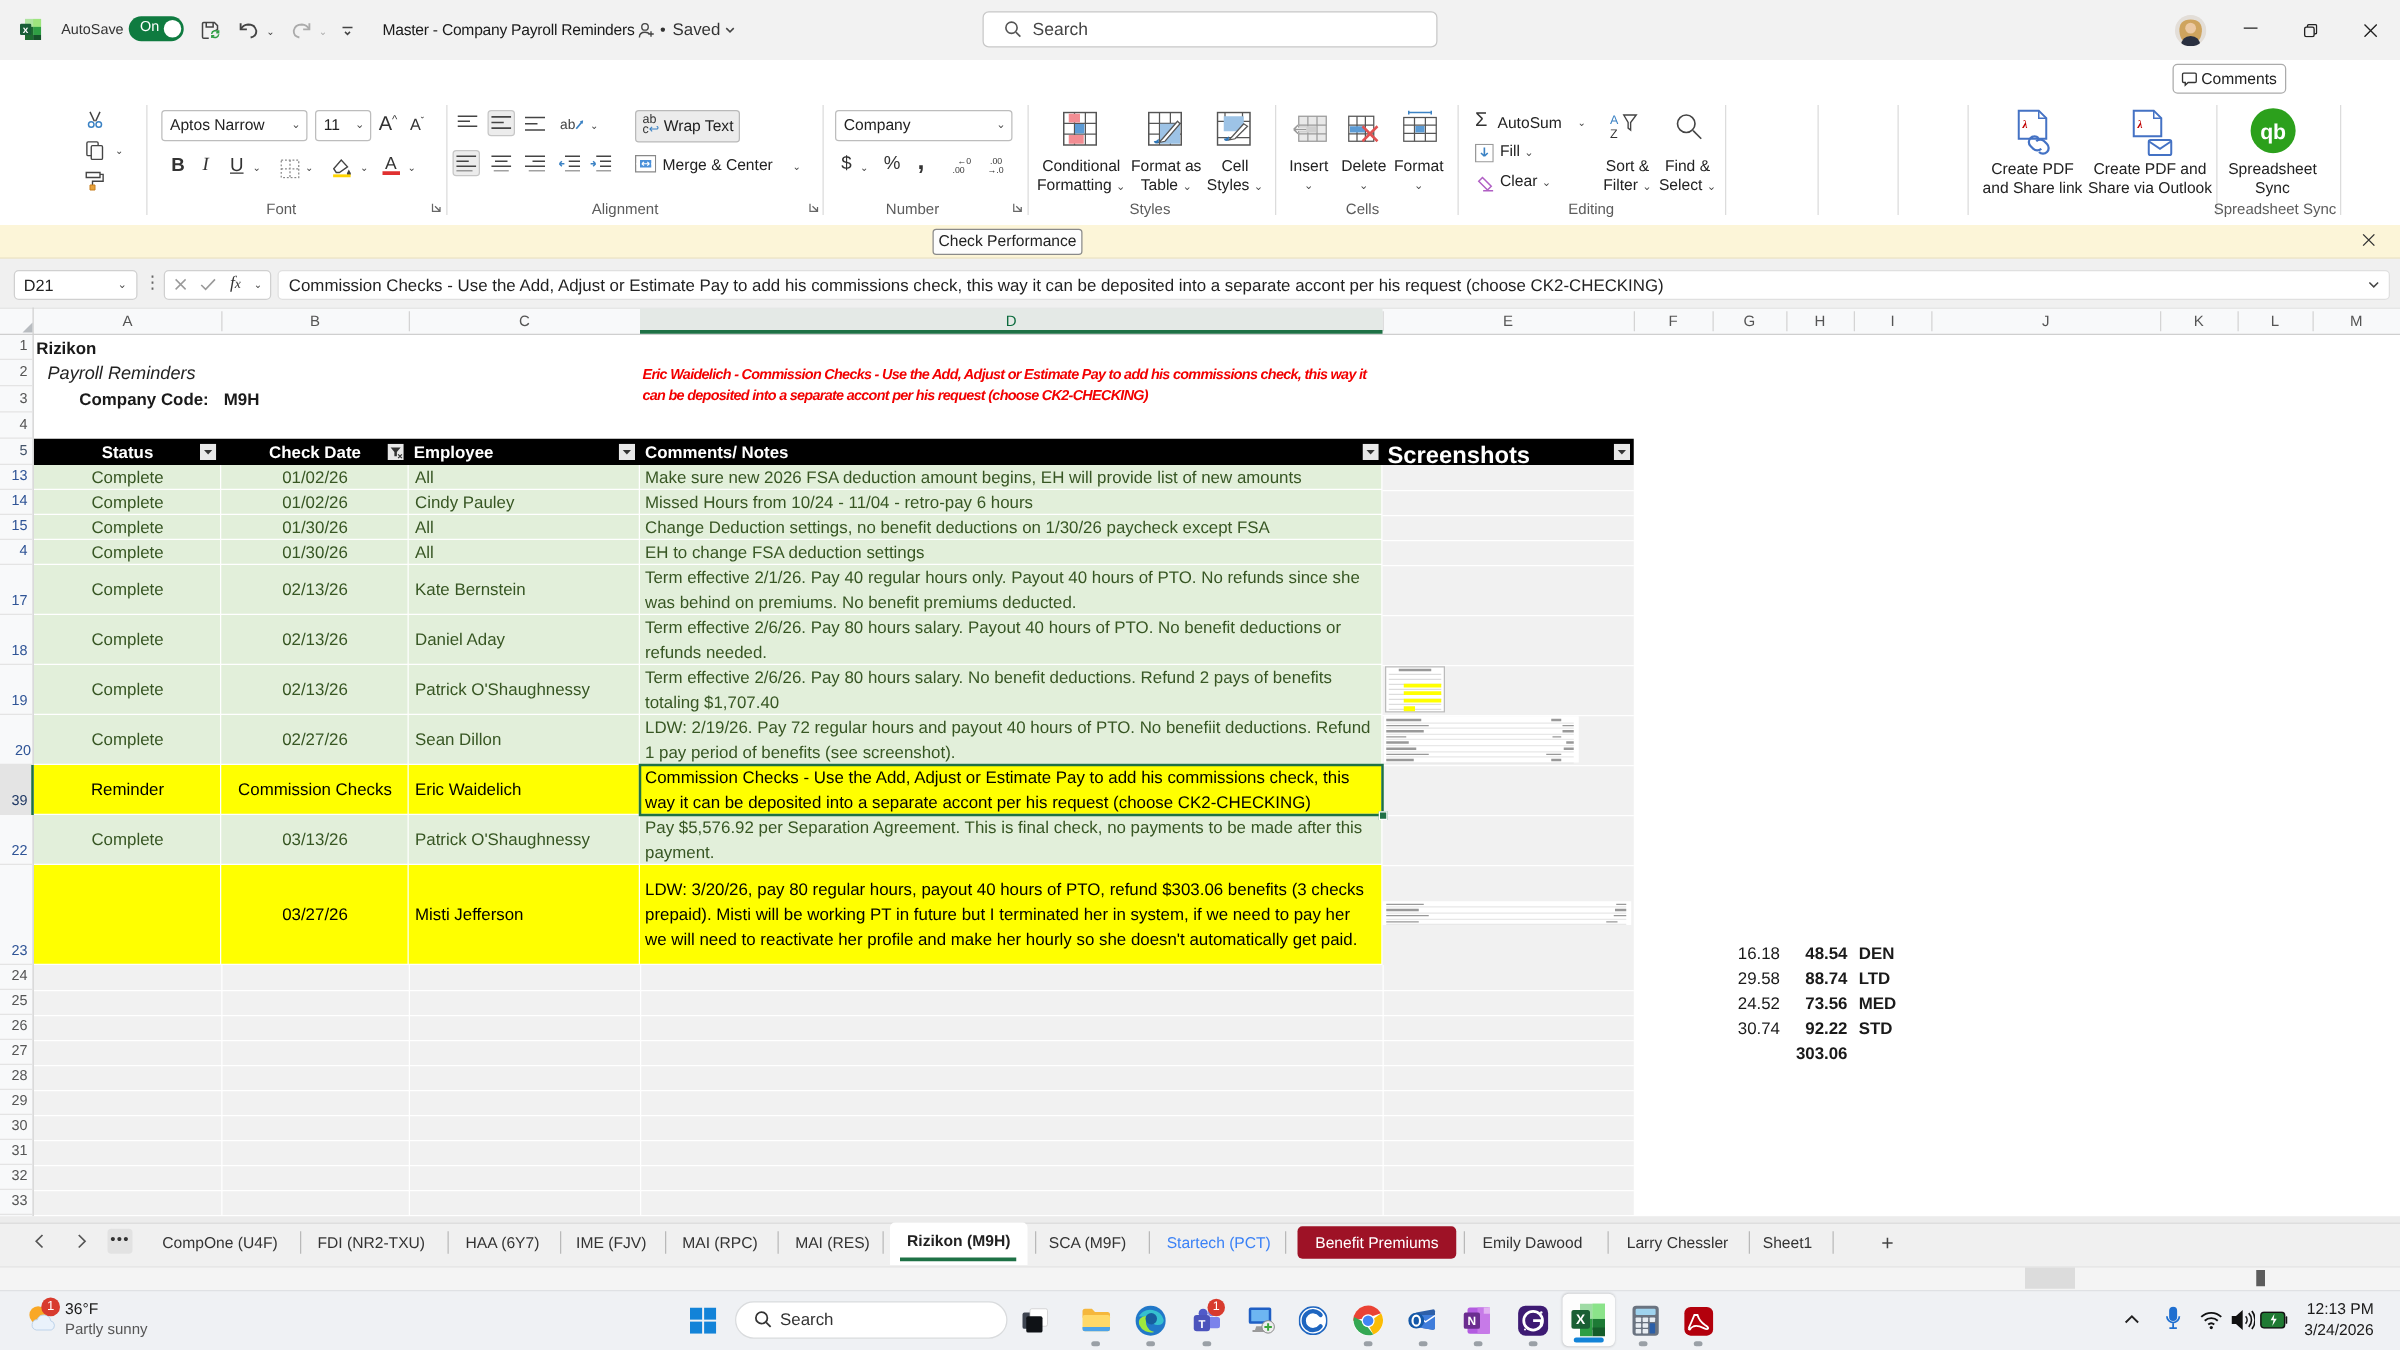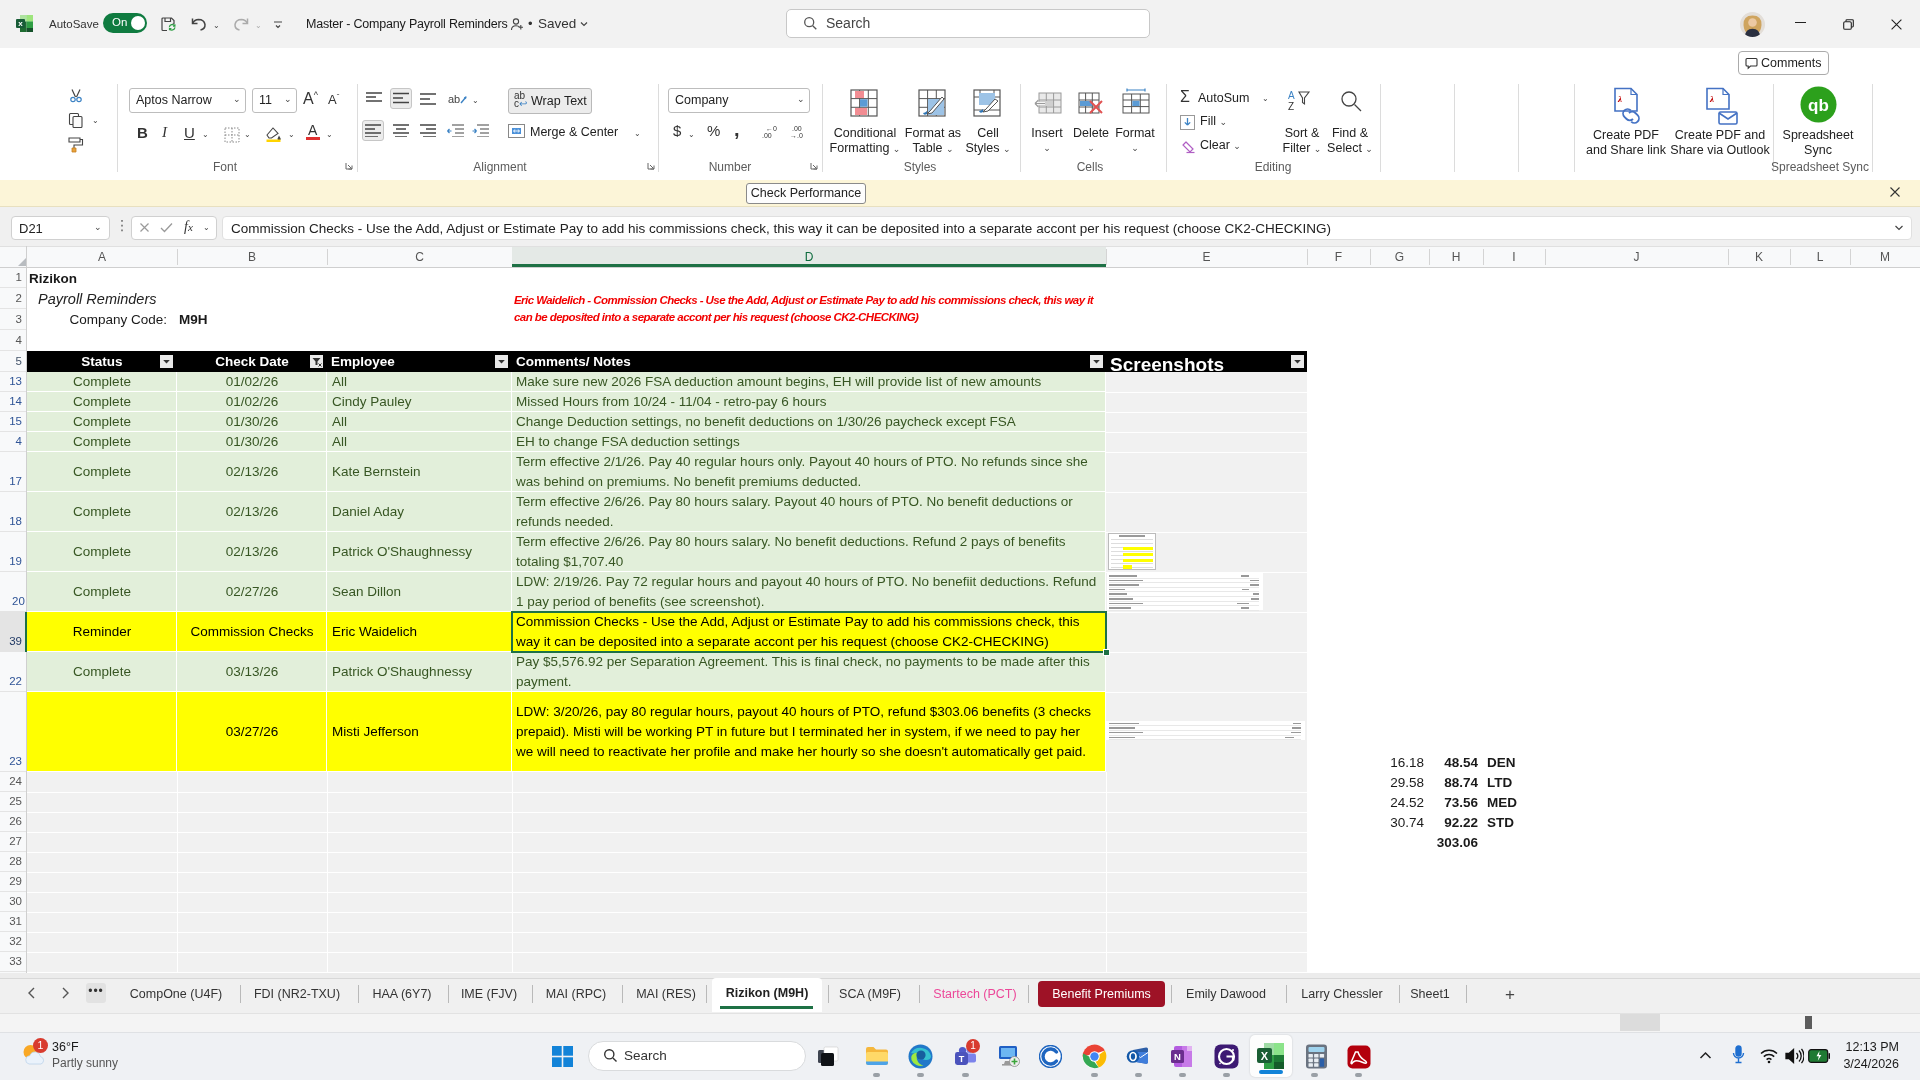--- a/index.html
+++ b/index.html
@@ -690,21 +690,21 @@
 <div class="abs" style="left:0;top:931px;width:26px;height:1px;background:#e4e4e4;"></div>
 <div class="abs" style="left:0;top:915px;width:22px;text-align:right;font-size:11.5px;color:#555;">31</div>
 <div class="abs" style="left:0;top:951px;width:26px;height:1px;background:#e4e4e4;"></div>
 <div class="abs" style="left:0;top:935px;width:22px;text-align:right;font-size:11.5px;color:#555;">32</div>
 <div class="abs" style="left:0;top:971px;width:26px;height:1px;background:#e4e4e4;"></div>
 <div class="abs" style="left:0;top:955px;width:22px;text-align:right;font-size:11.5px;color:#555;">33</div>
 <div class="abs" style="left:511px;top:611px;width:596px;height:42px;border:2px solid #1e7145;box-sizing:border-box;"></div>
 <div class="abs" style="left:1103px;top:649px;width:7px;height:7px;background:#1e7145;border:1px solid #fff;box-sizing:border-box;"></div>
 <div class="abs" style="left:29px;top:271px;font-size:13.5px;font-weight:bold;color:#1a1a1a;">Rizikon</div>
 <div class="abs" style="left:38px;top:291px;font-size:14.5px;font-style:italic;color:#222;">Payroll Reminders</div>
-<div class="abs" style="left:27px;top:312px;width:140px;text-align:right;font-size:13.5px;font-weight:normal;color:#1a1a1a;">Company Code:</div>
+<div class="abs" style="left:27px;top:312px;width:140px;text-align:right;font-size:13.5px;font-weight:bold;color:#1a1a1a;">Company Code:</div>
 <div class="abs" style="left:179px;top:312px;font-size:13.5px;font-weight:bold;color:#1a1a1a;">M9H</div>
 <div class="abs" style="left:514px;top:294px;font-size:11.5px;font-weight:bold;font-style:italic;color:#f20000;letter-spacing:-0.55px;white-space:nowrap;">Eric Waidelich - Commission Checks - Use the Add, Adjust or Estimate Pay to add his commissions check, this way it</div>
 <div class="abs" style="left:514px;top:311px;font-size:11.5px;font-weight:bold;font-style:italic;color:#f20000;letter-spacing:-0.55px;white-space:nowrap;">can be deposited into a separate accont per his request (choose CK2-CHECKING)</div>
 <div class="abs" style="left:1330px;top:755px;width:94px;text-align:right;font-size:13.5px;color:#1a1a1a;">16.18</div>
 <div class="abs" style="left:1385px;top:755px;width:93px;text-align:right;font-size:13.5px;font-weight:bold;color:#1a1a1a;">48.54</div>
 <div class="abs" style="left:1487px;top:755px;font-size:13.5px;font-weight:bold;color:#1a1a1a;">DEN</div>
 <div class="abs" style="left:1330px;top:775px;width:94px;text-align:right;font-size:13.5px;color:#1a1a1a;">29.58</div>
 <div class="abs" style="left:1385px;top:775px;width:93px;text-align:right;font-size:13.5px;font-weight:bold;color:#1a1a1a;">88.74</div>
 <div class="abs" style="left:1487px;top:775px;font-size:13.5px;font-weight:bold;color:#1a1a1a;">LTD</div>
 <div class="abs" style="left:1330px;top:795px;width:94px;text-align:right;font-size:13.5px;color:#1a1a1a;">24.52</div>
@@ -788,21 +788,21 @@
 <div class="abs" style="left:720px;top:1006px;width:93px;height:2.5px;background:#1e7145;"></div>
 <div class="abs" style="left:1038px;top:981px;width:127px;height:26px;background:#9e1226;border-radius:4px;"></div>
 <div class="abs" style="left:1038px;top:987px;width:127px;text-align:center;font-size:12.5px;color:#fff;">Benefit Premiums</div>
 <div class="abs" style="left:96px;top:987px;width:160px;text-align:center;font-size:12.5px;color:#333;">CompOne (U4F)</div>
 <div class="abs" style="left:217px;top:987px;width:160px;text-align:center;font-size:12.5px;color:#333;">FDI (NR2-TXU)</div>
 <div class="abs" style="left:322px;top:987px;width:160px;text-align:center;font-size:12.5px;color:#333;">HAA (6Y7)</div>
 <div class="abs" style="left:409px;top:987px;width:160px;text-align:center;font-size:12.5px;color:#333;">IME (FJV)</div>
 <div class="abs" style="left:496px;top:987px;width:160px;text-align:center;font-size:12.5px;color:#333;">MAI (RPC)</div>
 <div class="abs" style="left:586px;top:987px;width:160px;text-align:center;font-size:12.5px;color:#333;">MAI (RES)</div>
 <div class="abs" style="left:790px;top:987px;width:160px;text-align:center;font-size:12.5px;color:#333;">SCA (M9F)</div>
-<div class="abs" style="left:895px;top:987px;width:160px;text-align:center;font-size:12.5px;color:#ec4899;">Startech (PCT)</div>
+<div class="abs" style="left:895px;top:987px;width:160px;text-align:center;font-size:12.5px;color:#3b82f6;">Startech (PCT)</div>
 <div class="abs" style="left:1146px;top:987px;width:160px;text-align:center;font-size:12.5px;color:#333;">Emily Dawood</div>
 <div class="abs" style="left:1262px;top:987px;width:160px;text-align:center;font-size:12.5px;color:#333;">Larry Chessler</div>
 <div class="abs" style="left:1350px;top:987px;width:160px;text-align:center;font-size:12.5px;color:#333;">Sheet1</div>
 <div class="abs" style="left:240px;top:985px;width:1px;height:18px;background:#b9b9b9;"></div>
 <div class="abs" style="left:358px;top:985px;width:1px;height:18px;background:#b9b9b9;"></div>
 <div class="abs" style="left:448px;top:985px;width:1px;height:18px;background:#b9b9b9;"></div>
 <div class="abs" style="left:532px;top:985px;width:1px;height:18px;background:#b9b9b9;"></div>
 <div class="abs" style="left:622px;top:985px;width:1px;height:18px;background:#b9b9b9;"></div>
 <div class="abs" style="left:706px;top:985px;width:1px;height:18px;background:#b9b9b9;"></div>
 <div class="abs" style="left:828px;top:985px;width:1px;height:18px;background:#b9b9b9;"></div>

